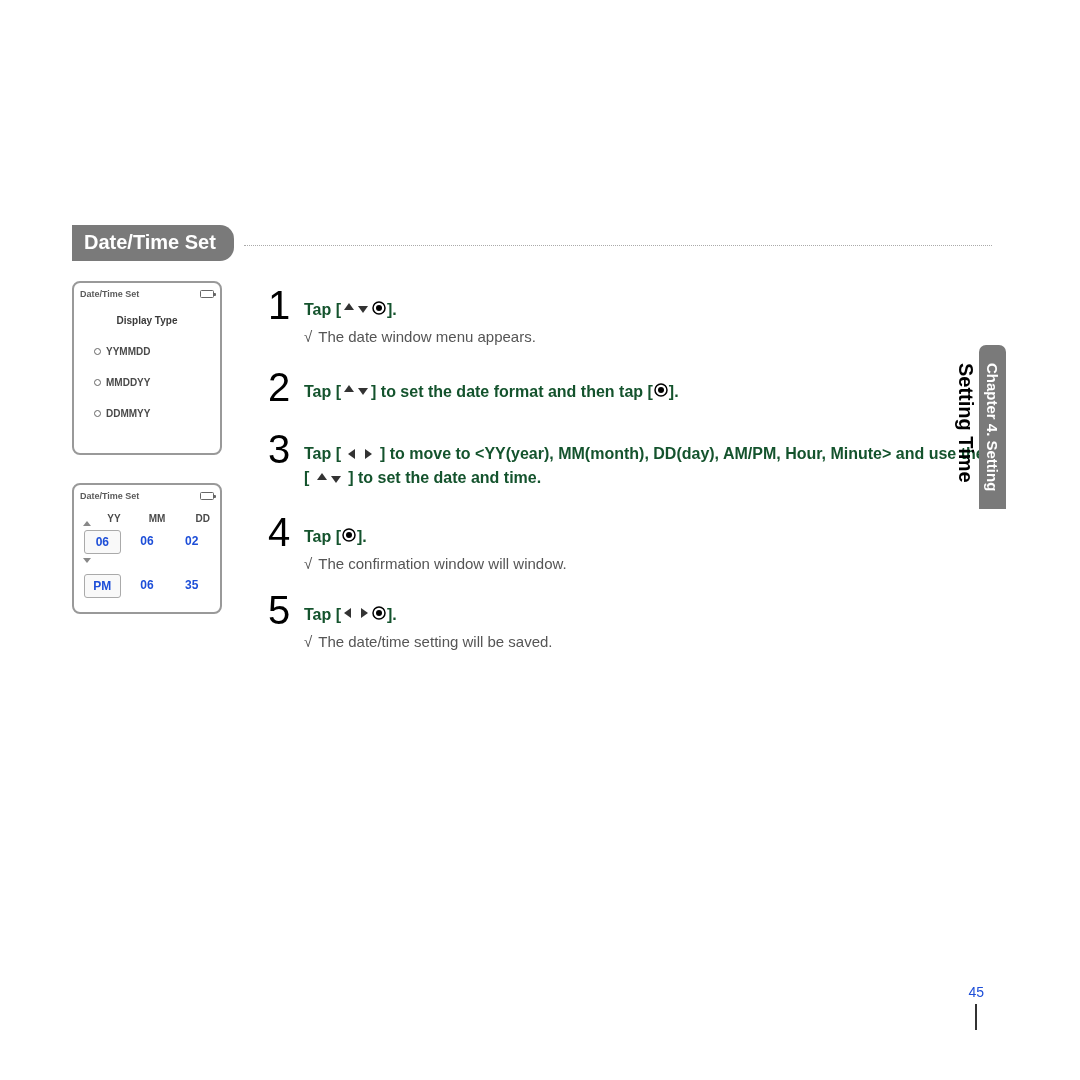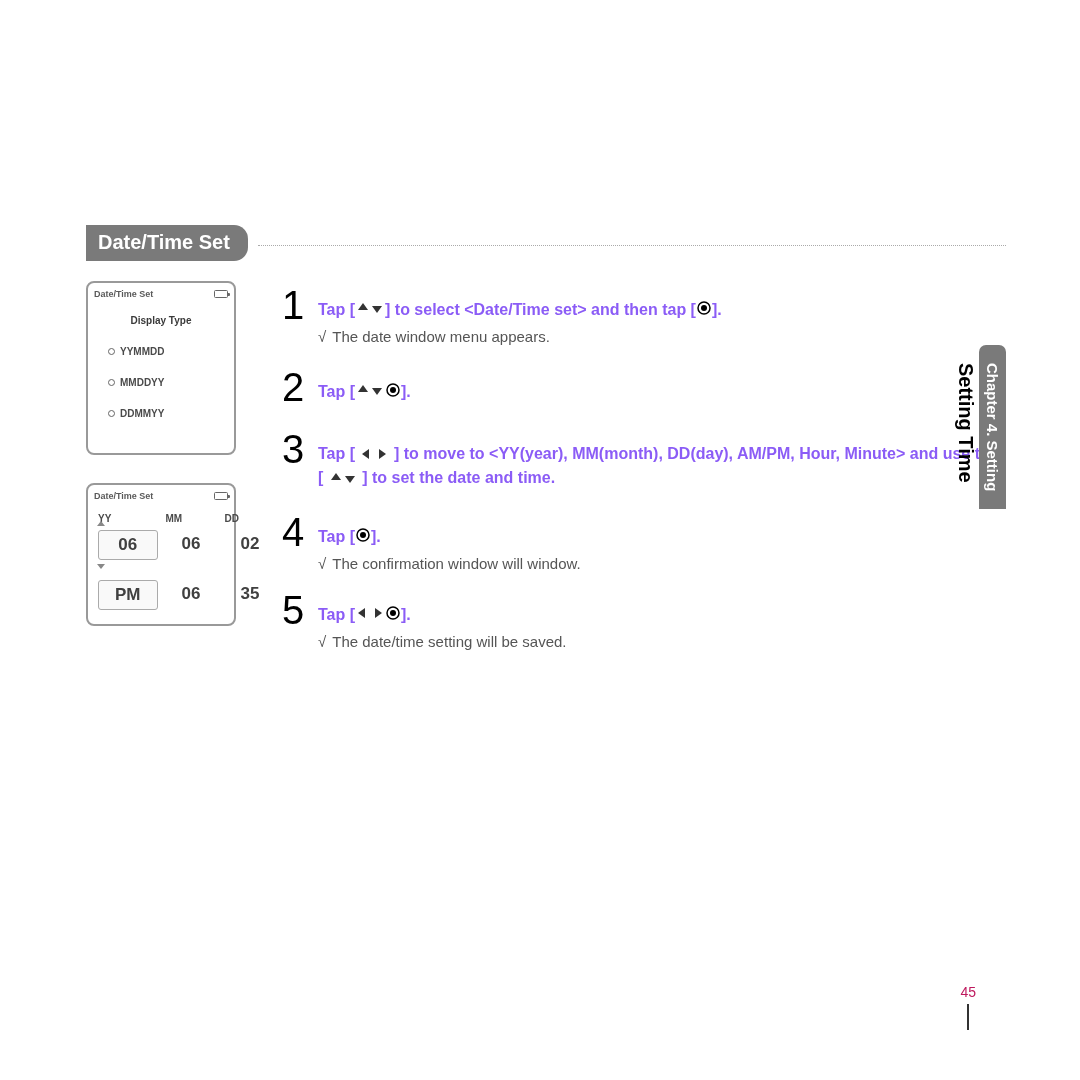--- a/index.html
+++ b/index.html
@@ -6,21 +6,21 @@
   body {
     width: 1080px;
     height: 1080px;
     background: #fff;
     font-family: Arial, Helvetica, sans-serif;
     position: relative;
     color: #000;
   }
   .page {
     position: absolute;
-    left: 86px;
+    left: 72px;
     top: 225px;
     width: 920px;
   }
   .section-title-row {
     display: flex;
     align-items: center;
     margin-bottom: 20px;
   }
   .section-title-pill {
     background: #7a7a7a;
@@ -113,31 +113,31 @@
     border-radius: 50%;
     flex-shrink: 0;
   }
   .grid3 {
     display: grid;
     grid-template-columns: 1fr 1fr 1fr;
     gap: 6px 8px;
     padding: 6px 8px 12px 8px;
   }
   .grid-hd {
-    text-align: left;
+    text-align: right;
     font-size: 10px;
     font-weight: bold;
     color: #4a4a4a;
   }
   .grid-cell {
     text-align: center;
-    font-size: 17px;
-    font-weight: bold;
-    color: #404040;
-    padding: 4px 16px;
+    font-size: 12px;
+    font-weight: bold;
+    color: #1d4ed8;
+    padding: 4px 5px;
   }
   .grid-cell.boxed {
     border: 1px solid #aaa;
     border-radius: 3px;
     background: #f9f9f9;
   }
   .updown {
     display: flex;
     flex-direction: column;
     align-items: center;
@@ -170,21 +170,21 @@
     color: #000;
     letter-spacing: -1px;
   }
   .step-body {
     padding-top: 13px;
     flex: 1;
   }
   .step-title {
     font-size: 16px;
     font-weight: bold;
-    color: #8b5cf6;
+    color: #14532d;
     display: flex;
     align-items: baseline;
     flex-wrap: wrap;
     gap: 0;
     line-height: 1.5;
   }
   .step-note {
     font-size: 15px;
     color: #555;
     margin-top: 6px;
@@ -218,24 +218,24 @@
   }
   .side-tab-title {
     font-size: 20px;
     font-weight: bold;
     color: #000;
     margin-top: 14px;
     padding: 4px 2px;
   }
   .page-num {
     position: absolute;
-    right: 104px;
+    right: 96px;
     bottom: 50px;
     font-size: 14px;
-    color: #be185d;
+    color: #1d4ed8;
   }
   .page-num-bar {
     display: block;
     width: 1.6px;
     height: 26px;
     background: #333;
     margin: 4px auto 0 auto;
   }
 </style>
 </head>
@@ -310,21 +310,20 @@
 
       <div class="step">
         <div class="step-num">1</div>
         <div class="step-body">
           <div class="step-title">
             <span>Tap [</span>
             <svg class="inline-icon" width="28" height="14" viewBox="0 0 28 14">
                 <polygon points="7,2 12,9 2,9" fill="#333"></polygon>
                 <polygon points="21,12 26,5 16,5" fill="#333"></polygon>
               </svg>
-            <span>] to select &lt;Date/Time set&gt; and then tap [</span>
             <svg class="inline-icon" width="14" height="14" viewBox="0 0 14 14">
                 <circle cx="7" cy="7" r="6" fill="none" stroke="#000" stroke-width="1.5"></circle>
                 <circle cx="7" cy="7" r="3" fill="#000"></circle>
               </svg>
             <span>].</span>
           </div>
           <div class="step-note">
               <span class="check-mark">√</span>
               <span>The date window menu appears.</span>
             </div>
@@ -333,20 +332,21 @@
 
       <div class="step" style="margin-top:22px;">
         <div class="step-num">2</div>
         <div class="step-body">
           <div class="step-title">
             <span>Tap [</span>
             <svg class="inline-icon" width="28" height="14" viewBox="0 0 28 14">
                 <polygon points="7,2 12,9 2,9" fill="#333"></polygon>
                 <polygon points="21,12 26,5 16,5" fill="#333"></polygon>
               </svg>
+            <span>] to set the date format and then tap [</span>
             <svg class="inline-icon" width="14" height="14" viewBox="0 0 14 14">
                 <circle cx="7" cy="7" r="6" fill="none" stroke="#000" stroke-width="1.5"></circle>
                 <circle cx="7" cy="7" r="3" fill="#000"></circle>
               </svg>
             <span>].</span>
           </div>
         </div>
       </div>
 
       <div class="step" style="margin-top:22px;">

